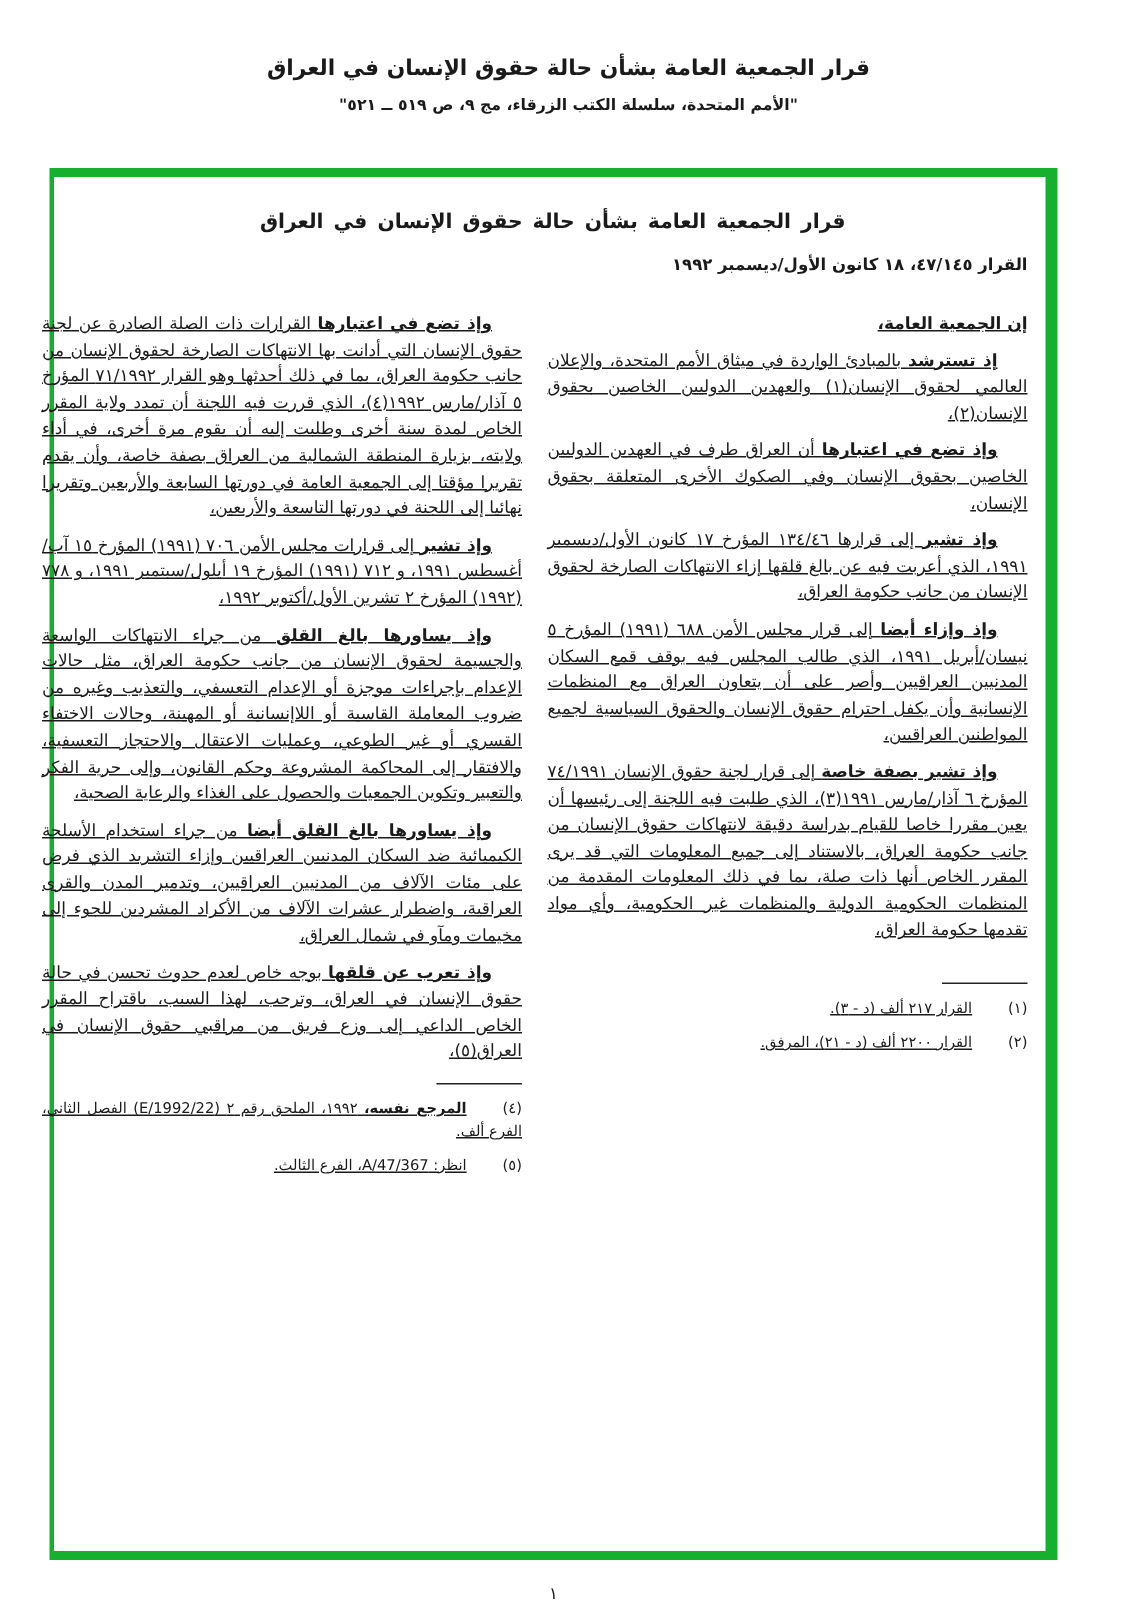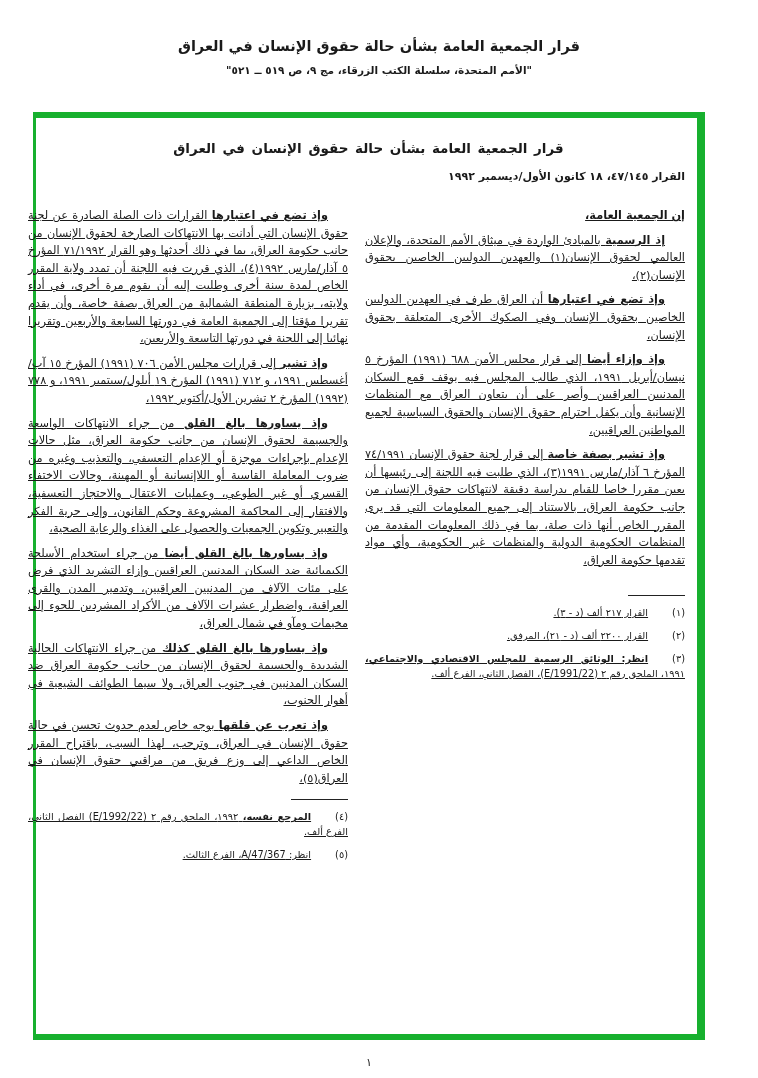--- a/index.html
+++ b/index.html
@@ -80,39 +80,38 @@
 
 <div class="doc-box">
   <div class="doc-inner">
     <div class="doc-title">قرار الجمعية العامة بشأن حالة حقوق الإنسان في العراق</div>
     <div class="doc-subtitle">القرار ٤٧/١٤٥، ١٨ كانون الأول/ديسمبر ١٩٩٢</div>
 
     <div class="columns">
 
       <div class="col col-right">
         <p class="para opening"><span class="lead">إن الجمعية العامة،</span><span></span></p>
-        <p class="para"><span class="lead">إذ الرسمية</span><span> بالمبادئ الواردة في ميثاق الأمم المتحدة، والإعلان العالمي لحقوق الإنسان(١) والعهدين الدوليين الخاصين بحقوق الإنسان(٢)،</span></p>
+        <p class="para"><span class="lead">إذ تسترشد</span><span> بالمبادئ الواردة في ميثاق الأمم المتحدة، والإعلان العالمي لحقوق الإنسان(١) والعهدين الدوليين الخاصين بحقوق الإنسان(٢)،</span></p>
         <p class="para"><span class="lead">وإذ تضع في اعتبارها</span><span> أن العراق طرف في العهدين الدوليين الخاصين بحقوق الإنسان وفي الصكوك الأخرى المتعلقة بحقوق الإنسان،</span></p>
+        <p class="para"><span class="lead">وإذ تشير</span><span> إلى قرارها ١٣٤/٤٦ المؤرخ ١٧ كانون الأول/ديسمبر ١٩٩١، الذي أعربت فيه عن بالغ قلقها إزاء الانتهاكات الصارخة لحقوق الإنسان من جانب حكومة العراق،</span></p>
         <p class="para"><span class="lead">وإذ وإزاء أيضا</span><span> إلى قرار مجلس الأمن ٦٨٨ (١٩٩١) المؤرخ ٥ نيسان/أبريل ١٩٩١، الذي طالب المجلس فيه بوقف قمع السكان المدنيين العراقيين وأصر على أن يتعاون العراق مع المنظمات الإنسانية وأن يكفل احترام حقوق الإنسان والحقوق السياسية لجميع المواطنين العراقيين،</span></p>
         <p class="para"><span class="lead">وإذ تشير بصفة خاصة</span><span> إلى قرار لجنة حقوق الإنسان ٧٤/١٩٩١ المؤرخ ٦ آذار/مارس ١٩٩١(٣)، الذي طلبت فيه اللجنة إلى رئيسها أن يعين مقررا خاصا للقيام بدراسة دقيقة لانتهاكات حقوق الإنسان من جانب حكومة العراق، بالاستناد إلى جميع المعلومات التي قد يرى المقرر الخاص أنها ذات صلة، بما في ذلك المعلومات المقدمة من المنظمات الحكومية الدولية والمنظمات غير الحكومية، وأي مواد تقدمها حكومة العراق،</span></p>
 
         <div class="fn-sep"></div>
         <div class="footnotes">
           <div class="footnote"><span class="fn-marker">(١)</span><span class="fn-lead"></span><span>القرار ٢١٧ ألف (د - ٣).</span></div>
           <div class="footnote"><span class="fn-marker">(٢)</span><span class="fn-lead"></span><span>القرار ٢٢٠٠ ألف (د - ٢١)، المرفق.</span></div>
-          <div class="footnote"><span class="fn-marker">(٣)</span><span class="fn-lead">انظر: الوثائق الرسمية للمجلس الاقتصادي والاجتماعي،</span><span> ١٩٩١، الملحق رقم ٢ (E/1991/22)، الفصل الثاني، الفرع ألف.</span></div>
         </div>
       </div>
 
       <div class="col col-left">
         <p class="para"><span class="lead">وإذ تضع في اعتبارها</span><span> القرارات ذات الصلة الصادرة عن لجنة حقوق الإنسان التي أدانت بها الانتهاكات الصارخة لحقوق الإنسان من جانب حكومة العراق، بما في ذلك أحدثها وهو القرار ٧١/١٩٩٢ المؤرخ ٥ آذار/مارس ١٩٩٢(٤)، الذي قررت فيه اللجنة أن تمدد ولاية المقرر الخاص لمدة سنة أخرى وطلبت إليه أن يقوم مرة أخرى، في أداء ولايته، بزيارة المنطقة الشمالية من العراق بصفة خاصة، وأن يقدم تقريرا مؤقتا إلى الجمعية العامة في دورتها السابعة والأربعين وتقريرا نهائيا إلى اللجنة في دورتها التاسعة والأربعين،</span></p>
         <p class="para"><span class="lead">وإذ تشير</span><span> إلى قرارات مجلس الأمن ٧٠٦ (١٩٩١) المؤرخ ١٥ آب/أغسطس ١٩٩١، و ٧١٢ (١٩٩١) المؤرخ ١٩ أيلول/سبتمبر ١٩٩١، و ٧٧٨ (١٩٩٢) المؤرخ ٢ تشرين الأول/أكتوبر ١٩٩٢،</span></p>
         <p class="para"><span class="lead">وإذ يساورها بالغ القلق</span><span> من جراء الانتهاكات الواسعة والجسيمة لحقوق الإنسان من جانب حكومة العراق، مثل حالات الإعدام بإجراءات موجزة أو الإعدام التعسفي، والتعذيب وغيره من ضروب المعاملة القاسية أو اللاإنسانية أو المهينة، وحالات الاختفاء القسري أو غير الطوعي، وعمليات الاعتقال والاحتجاز التعسفية، والافتقار إلى المحاكمة المشروعة وحكم القانون، وإلى حرية الفكر والتعبير وتكوين الجمعيات والحصول على الغذاء والرعاية الصحية،</span></p>
         <p class="para"><span class="lead">وإذ يساورها بالغ القلق أيضا</span><span> من جراء استخدام الأسلحة الكيميائية ضد السكان المدنيين العراقيين وإزاء التشريد الذي فرض على مئات الآلاف من المدنيين العراقيين، وتدمير المدن والقرى العراقية، واضطرار عشرات الآلاف من الأكراد المشردين للجوء إلى مخيمات ومآو في شمال العراق،</span></p>
-        <p class="para"><span class="lead">وإذ يساورها بالغ القلق كذلك</span><span> من جراء الانتهاكات الحالية الشديدة والجسيمة لحقوق الإنسان من جانب حكومة العراق ضد السكان المدنيين في جنوب العراق، ولا سيما الطوائف الشيعية في أهوار الجنوب،</span></p>
         <p class="para"><span class="lead">وإذ تعرب عن قلقها</span><span> بوجه خاص لعدم حدوث تحسن في حالة حقوق الإنسان في العراق، وترحب، لهذا السبب، باقتراح المقرر الخاص الداعي إلى وزع فريق من مراقبي حقوق الإنسان في العراق(٥)،</span></p>
 
         <div class="fn-sep"></div>
         <div class="footnotes">
           <div class="footnote"><span class="fn-marker">(٤)</span><span class="fn-lead">المرجع نفسه،</span><span> ١٩٩٢، الملحق رقم ٢ (E/1992/22) الفصل الثاني، الفرع ألف.</span></div>
           <div class="footnote"><span class="fn-marker">(٥)</span><span class="fn-lead"></span><span>انظر: A/47/367، الفرع الثالث.</span></div>
         </div>
       </div>
 
     </div>

